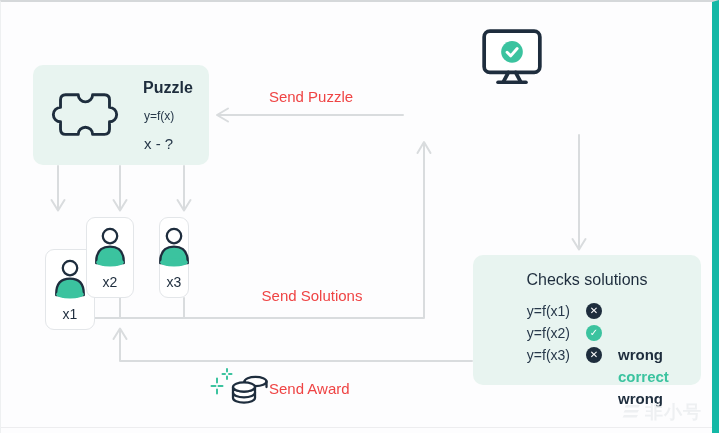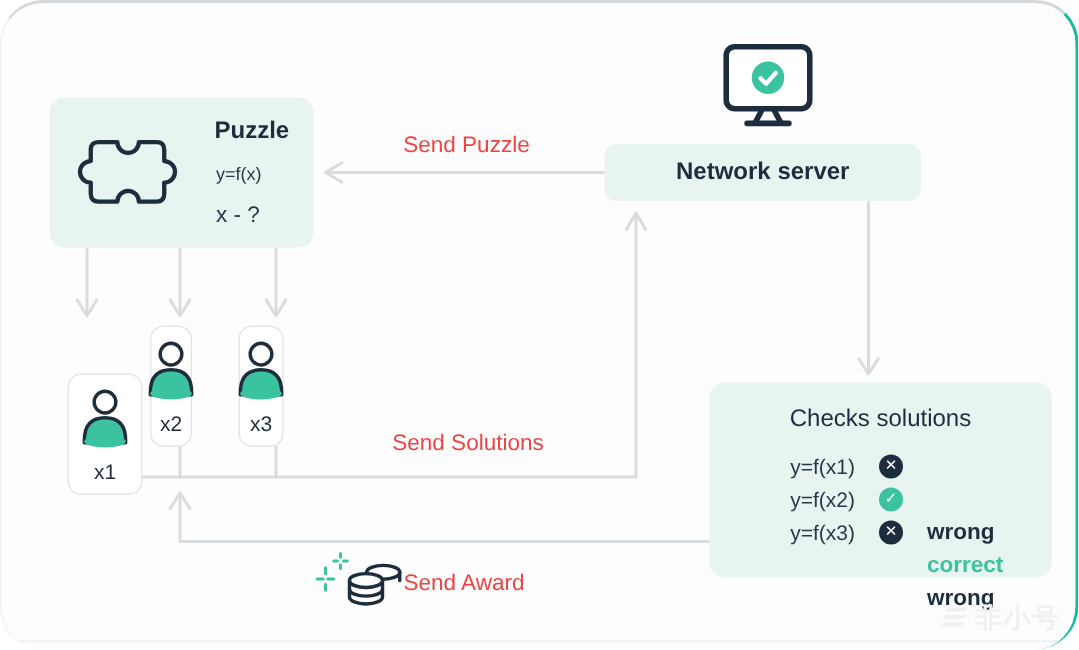--- a/index.html
+++ b/index.html
@@ -1,25 +1,24 @@
 <!DOCTYPE html>
 <html><head>
 <meta charset="utf-8">
 <style>
   html,body { margin:0; padding:0; background:#ffffff; }
   .canvas {
     position:relative; width:719px; height:433px; overflow:hidden;
     background:#fdfdfe;
     border-top:2px solid #d5d8da;
     border-left:1px solid #eef0f1;
-    border-right:2px solid #14b8a6;
+    border-right:7px solid #14b8a6;
     box-sizing:border-box;
     font-family:"Liberation Sans","DejaVu Sans",sans-serif;
     color:#1e2d3d;
-    border-radius:29px;
   }
   .abs { position:absolute; }
   svg.wires { position:absolute; left:0; top:0; z-index:1; }
   svg.wires path { stroke:#d9dcde; stroke-width:2; fill:none; stroke-linecap:round; stroke-linejoin:round; }
 
   .mintbox { position:absolute; background:#e8f4f0; border-radius:10px; z-index:2; }
 
   
   .puzzle-box { left:32px; top:63px; width:176px; height:100px; }
   .puzzle-title { position:absolute; left:110px; top:14px; font-size:16px; font-weight:700; color:#1e2d3d; }
@@ -36,21 +35,21 @@
   
   .flow-label { position:absolute; z-index:2; color:#ef4444; font-size:15px; text-align:center; }
   .lbl-send-puzzle    { left:245px; top:86px;  width:130px; }
   .lbl-send-solutions { left:246px; top:285px; width:130px; }
   .lbl-send-award     { left:268px; top:378px; width:100px; text-align:left; }
 
   
   .miner-box { position:absolute; top:215px; height:81px; background:#ffffff;
                border:1.5px solid #e3e6e9; border-radius:9px; box-sizing:border-box; z-index:2; }
   .miner-1 { left:44px;  width:50px;margin-top:32px; }
-  .miner-2 { left:99px;  width:28px; }
+  .miner-2 { left:85px;  width:48px; }
   .miner-3 { left:158px; width:30px; }
   .miner-box .person { position:absolute; left:50%; top:8px; transform:translateX(-50%); }
   .miner-label { position:absolute; bottom:7px; width:100%; text-align:center;
                  font-size:14px; color:#1e2d3d; }
 
   
   .checks-box { left:472px; top:253px; width:228px; height:130px; }
   .checks-title { position:absolute; top:16px; width:100%; text-align:center;
                   font-size:16px; font-weight:400; color:#1e2d3d; }
   .checks-rows { position:absolute; top:48px; left:33px; display:flex; flex-direction:column; gap:6px; }
@@ -111,23 +110,20 @@
   </div>
 
   <svg class="abs monitor-icon" width="66" height="60" viewBox="0 0 64 58">
     <rect x="5" y="4" width="54" height="40" rx="5.5" fill="#ffffff" stroke="#1e2d3d" stroke-width="3.6"></rect>
     <circle cx="32" cy="24" r="10.5" fill="#3bc39f"></circle>
     <path d="M27.2 24.4 L30.8 27.9 L37 20.8" fill="none" stroke="#ffffff" stroke-width="2.8" stroke-linecap="round" stroke-linejoin="round"></path>
     <path d="M28.5 44 L24 52.5 M35.5 44 L40 52.5" stroke="#1e2d3d" stroke-width="3.6" stroke-linecap="round"></path>
     <path d="M18.5 53.5 H45.5" stroke="#1e2d3d" stroke-width="3.6" stroke-linecap="round"></path>
   </svg>
 
-  <div class="mintbox server-box">
-    <span>Network server</span>
-  </div>
 
   <div class="flow-label lbl-send-puzzle">Send Puzzle</div>
   <div class="flow-label lbl-send-solutions">Send Solutions</div>
   <div class="flow-label lbl-send-award">Send Award</div>
 
   <div class="miner-box miner-1">
     <svg class="person" width="38" height="42" viewBox="0 0 40 44">
       <path d="M5.5 37.5 C5.5 26 11 21.5 20 21.5 C29 21.5 34.5 26 34.5 37.5 L34.5 39 L5.5 39 Z" fill="#3bc39f" stroke="#1e2d3d" stroke-width="2.4" stroke-linejoin="round"></path>
       <ellipse cx="20" cy="38.2" rx="14.6" ry="4.2" fill="#3bc39f"></ellipse>
       <circle cx="20" cy="10.5" r="7.6" fill="#ffffff" stroke="#1e2d3d" stroke-width="2.4"></circle>

